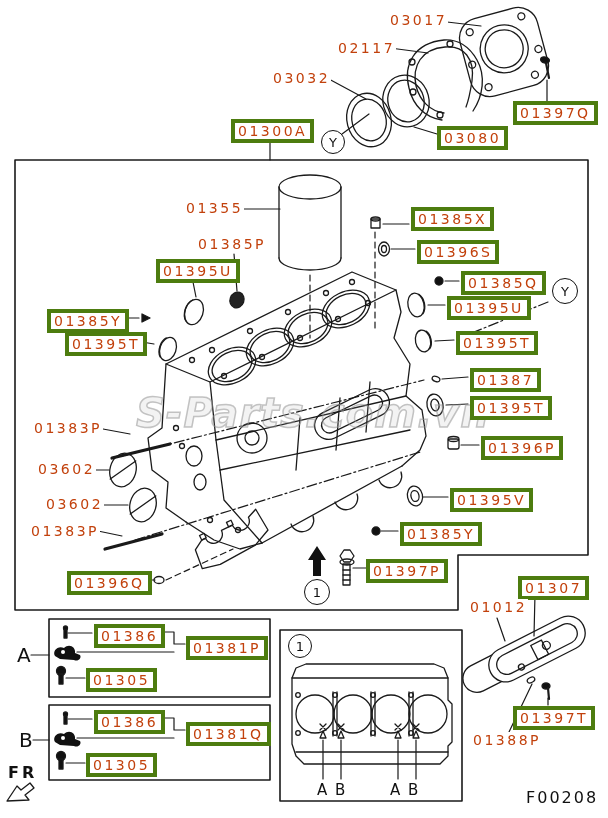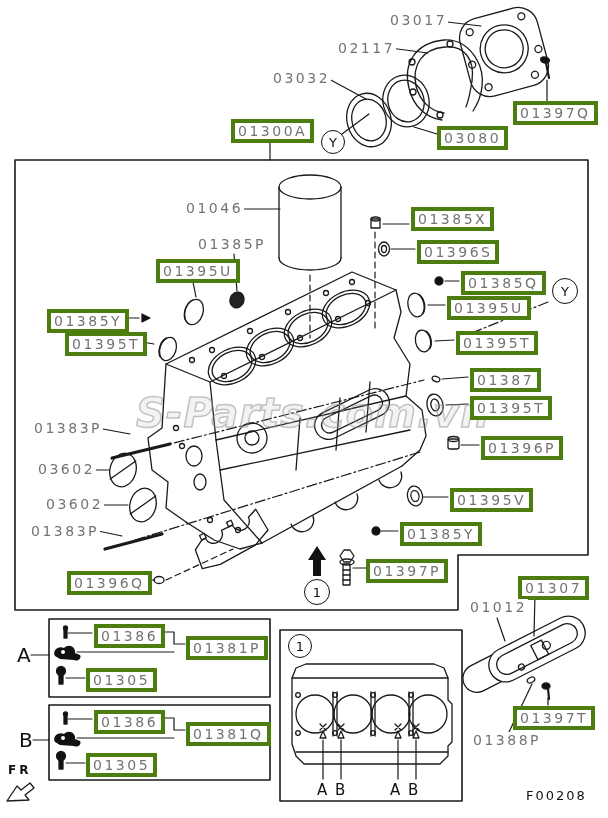--- a/index.html
+++ b/index.html
@@ -1,29 +1,29 @@
 <!DOCTYPE html>
 <html><head>
 <meta charset="utf-8">
 <style>
   html,body{margin:0;padding:0;background:#fff;}
   #stage{position:relative;width:608px;height:818px;background:#fff;overflow:hidden;
          font-family:"DejaVu Sans","Liberation Sans",sans-serif;color:#111;}
   svg.art{position:absolute;left:0;top:0;z-index:1;}
   .lbl{position:absolute;z-index:3;font-size:14px;line-height:16px;letter-spacing:2.5px;
-       white-space:nowrap;color:#737373;background:#fff;padding:0 1px;}
+       white-space:nowrap;color:#c2410c;background:#fff;padding:0 1px;}
   .lbl.box{border:4px solid #4d7c0f;padding:0 3px;}
   .mark{position:absolute;z-index:3;border:1.4px solid #111;border-radius:50%;background:#fff;
         display:flex;align-items:center;justify-content:center;font-size:13px;letter-spacing:0;}
   .m24{width:22px;height:22px;}
   .m26{width:24px;height:24px;}
   .letter{position:absolute;z-index:3;font-size:20px;letter-spacing:0;color:#111;}
   .sm{font-size:15px;}
-  .fr{position:absolute;z-index:3;font-size:12px;font-weight:bold;letter-spacing:3px;}
-  .figcode{position:absolute;z-index:3;font-size:13px;letter-spacing:2px;}
+  .fr{position:absolute;z-index:3;font-size:16px;font-weight:bold;letter-spacing:3px;}
+  .figcode{position:absolute;z-index:3;font-size:16px;letter-spacing:2px;}
   .wm{position:absolute;z-index:2;left:136px;top:390px;font-size:40px;font-weight:bold;font-style:italic;
       letter-spacing:1px;color:rgba(160,160,160,0.12);-webkit-text-stroke:1.5px rgba(150,150,150,0.55);
       white-space:nowrap;}
 </style>
 </head>
 <body>
 
 <div id="stage">
 
 <svg class="art" width="608" height="818" viewBox="0 0 608 818" fill="none" stroke="#1a1a1a" stroke-width="1.3" stroke-linecap="round" stroke-linejoin="round">
@@ -288,21 +288,21 @@
 
 <div class="wm">S-Parts.com.vn</div>
 
 <div class="lbl" style="left:389px;top:12px">03017</div>
 <div class="lbl" style="left:337px;top:40px">02117</div>
 <div class="lbl" style="left:272px;top:70px">03032</div>
 <div class="lbl box" style="left:231px;top:119px">01300A</div>
 <div class="lbl box" style="left:437px;top:126px">03080</div>
 <div class="lbl box" style="left:513px;top:101px">01397Q</div>
 
-<div class="lbl" style="left:185px;top:200px">01046</div>
+<div class="lbl" style="left:185px;top:200px">01355</div>
 <div class="lbl" style="left:197px;top:236px">01385P</div>
 <div class="lbl box" style="left:156px;top:259px">01395U</div>
 <div class="lbl box" style="left:411px;top:207px">01385X</div>
 <div class="lbl box" style="left:417px;top:240px">01396S</div>
 <div class="lbl box" style="left:461px;top:271px">01385Q</div>
 <div class="lbl box" style="left:447px;top:296px">01395U</div>
 <div class="lbl box" style="left:47px;top:309px">01385Y</div>
 <div class="lbl box" style="left:65px;top:332px">01395T</div>
 <div class="lbl box" style="left:456px;top:331px">01395T</div>
 <div class="lbl box" style="left:470px;top:368px">01387</div>

